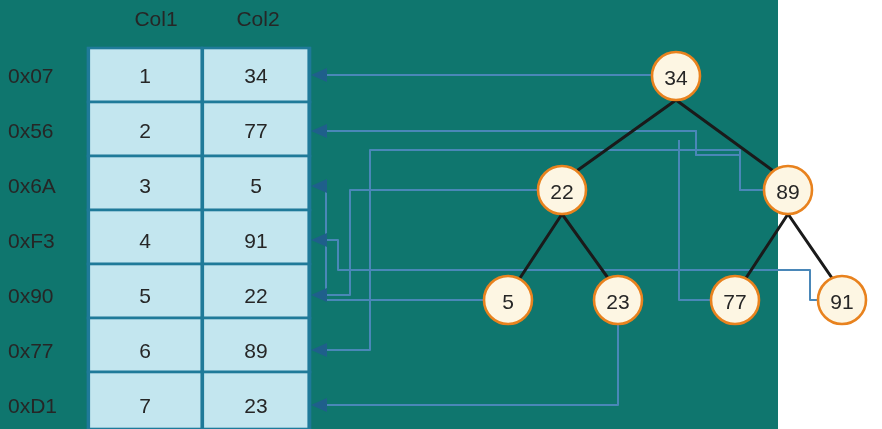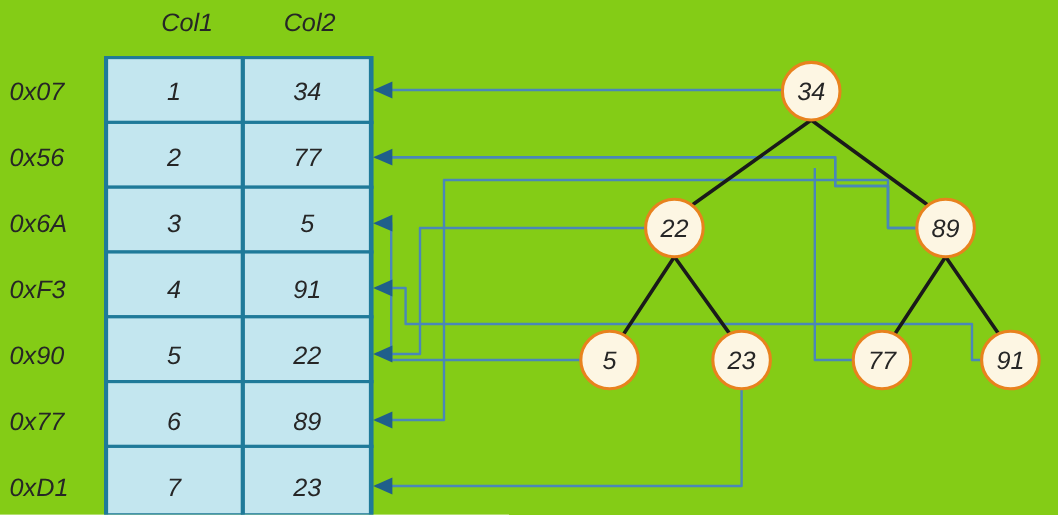--- a/index.html
+++ b/index.html
@@ -1,18 +1,18 @@
 <!DOCTYPE html>
 <html><head>
 <meta charset="utf-8">
 <style>
   html,body{margin:0;padding:0;background:#ffffff;}
   body{width:882px;height:429px;overflow:hidden;
        font-family:"Liberation Sans","DejaVu Sans",sans-serif;}
-  #stage{position:relative;width:882px;height:429px;background:#84cc16;font-style:italic;}
+  #stage{position:relative;width:778px;height:429px;background:#0f766e;}
   svg{position:absolute;left:0;top:0;}
   .hdr{font-size:21px;fill:#262626;text-anchor:middle;}
   .addr{font-size:21px;fill:#262626;text-anchor:start;}
   .cell{font-size:21px;fill:#262626;text-anchor:middle;}
   .node-txt{font-size:21px;fill:#262626;text-anchor:middle;dominant-baseline:central;}
   .cellrect{fill:#C3E6EF;stroke:#1F7A99;stroke-width:2.6;}
   .coldiv{stroke:#1F7A99;stroke-width:3.2;}
   .nodec{fill:#FDF6E3;stroke:#E8821E;stroke-width:2.6;}
   .tedge{stroke:#1A1A1A;stroke-width:3;fill:none;stroke-linecap:round;}
   .conn{stroke:#4A87B8;stroke-width:2;fill:none;stroke-linejoin:round;}

